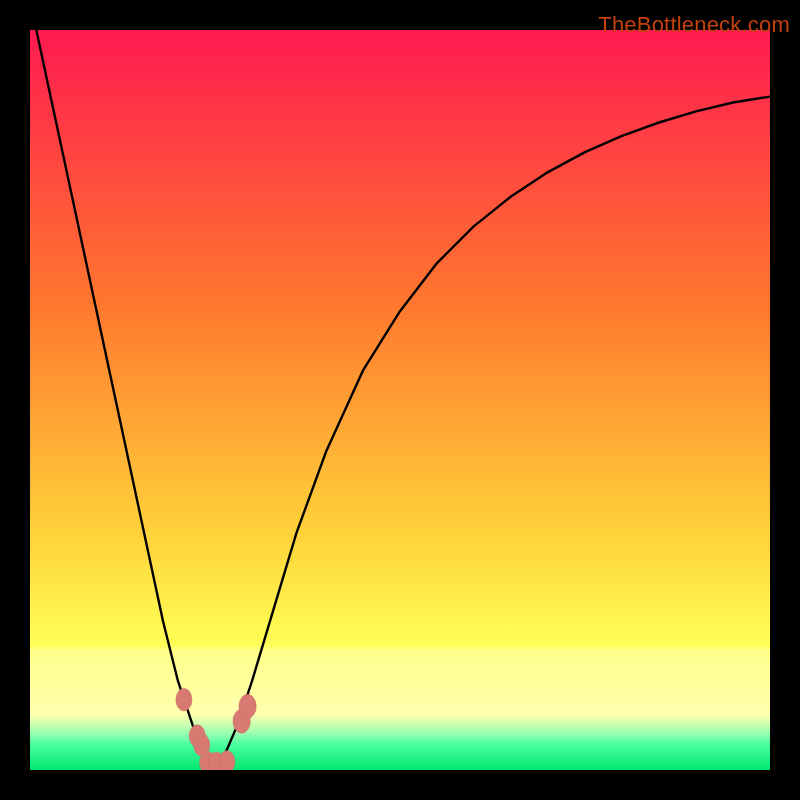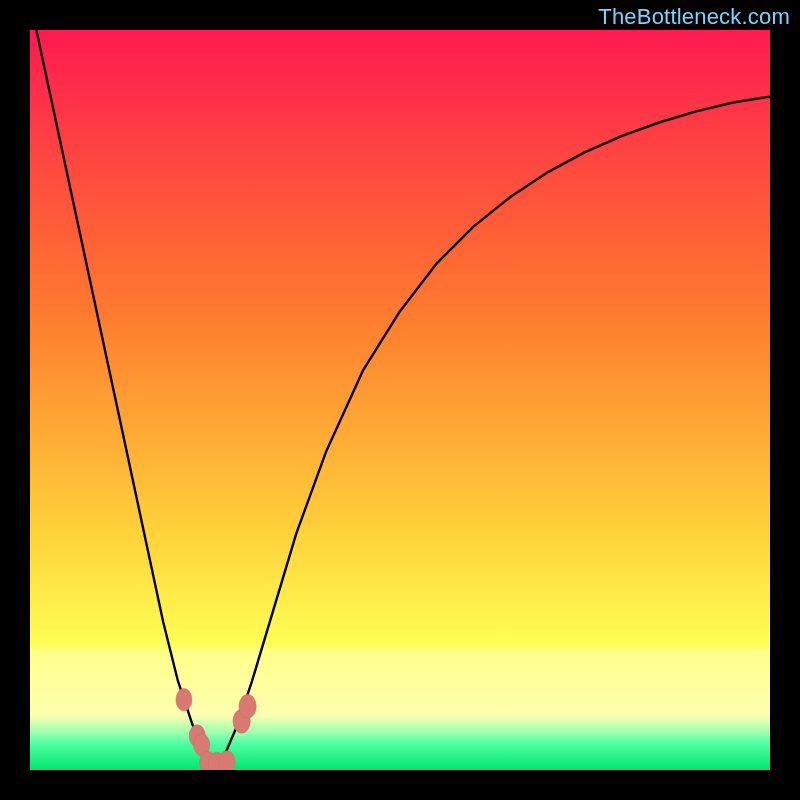--- a/index.html
+++ b/index.html
@@ -20,25 +20,25 @@
   }
   .plot-area {
     position: absolute;
     left: 30px;
     top: 30px;
     width: 740px;
     height: 740px;
   }
   .watermark {
     position: absolute;
-    top: 4px;
+    top: 12px;
     right: 10px;
     font-family: Arial, Helvetica, sans-serif;
     font-size: 22px;
-    color: #7dd3fc;
+    color: #c2410c;
     letter-spacing: 0.2px;
   }
   svg {
     position: absolute;
     left: 0;
     top: 0;
   }
 </style>
 </head>
 <body>

